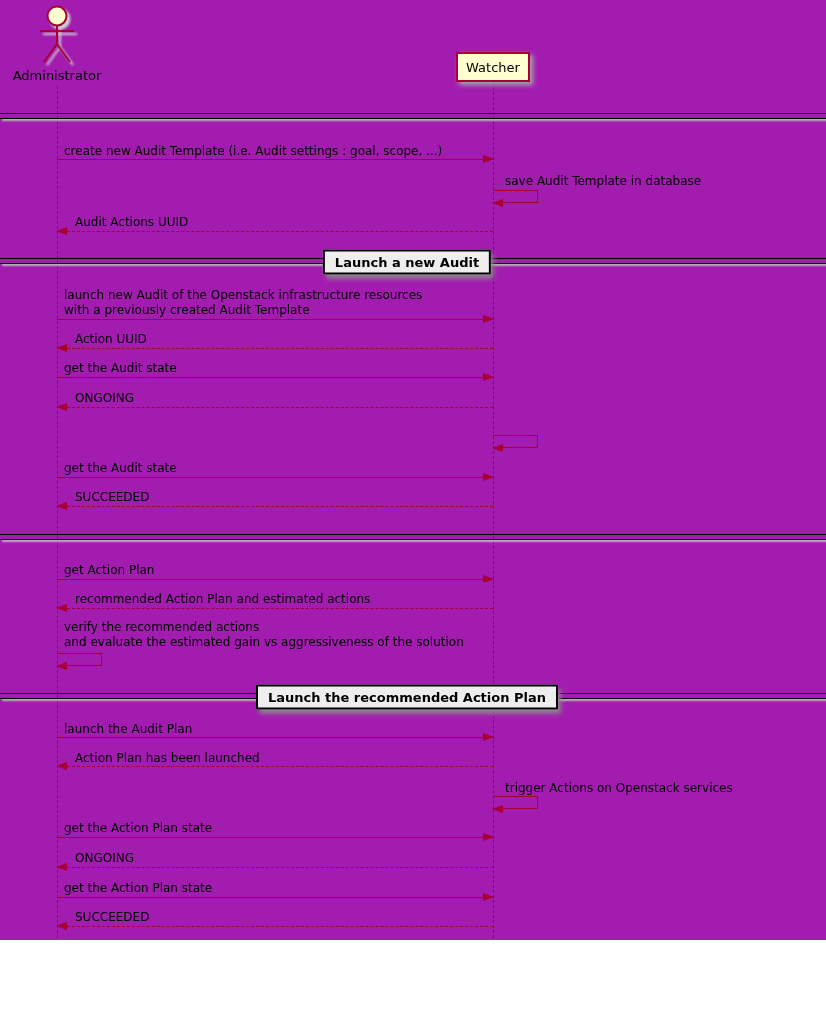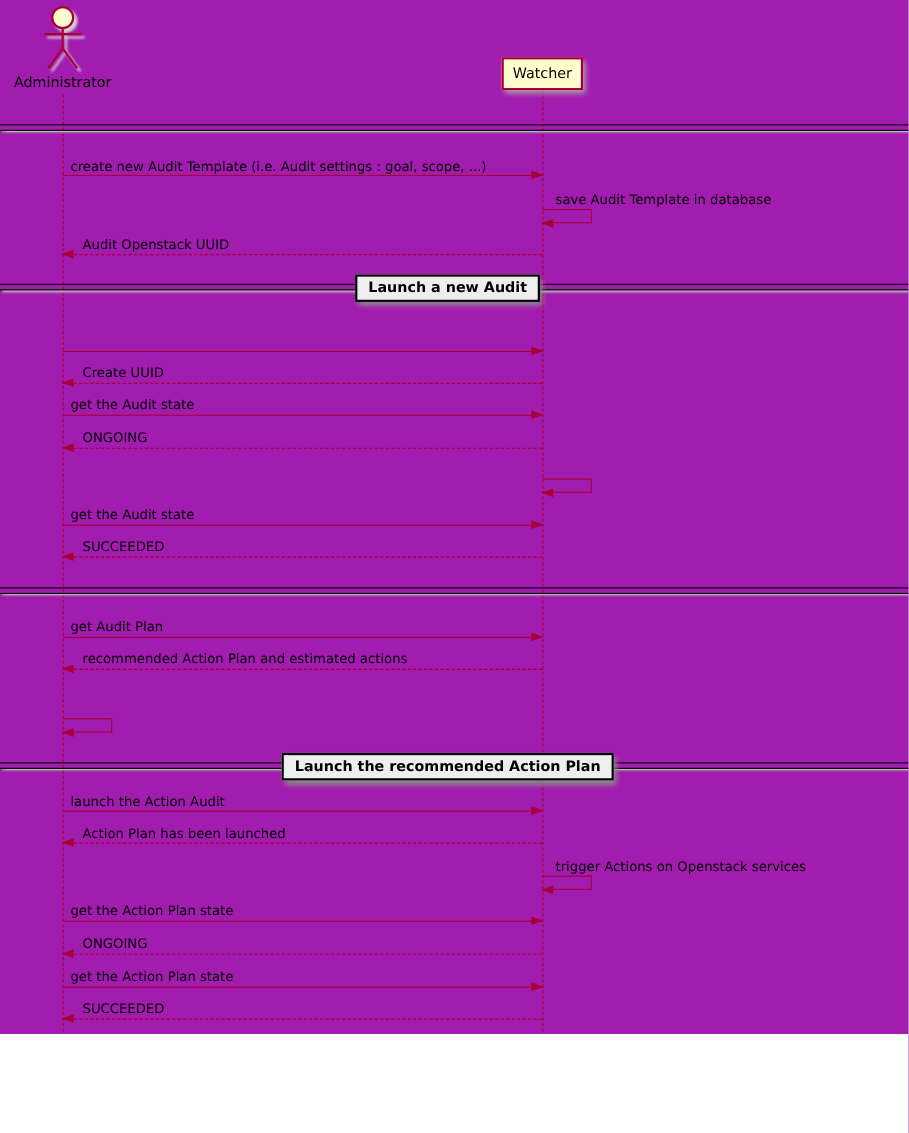--- a/index.html
+++ b/index.html
@@ -71,33 +71,35 @@
   <div class="mtext nowrap" style="left:64px;top:144px">create new Audit Template (i.e. Audit settings : goal, scope, ...)</div>
   <div class="arrow" style="left:57px;top:159px;width:436px">
       <i class="hr"></i>
     </div>
 
   <div class="mtext nowrap" style="left:505px;top:174px">save Audit Template in database</div>
   <div class="selfloop" style="left:493px;top:190px">
       <i class="hl"></i>
     </div>
 
-  <div class="mtext nowrap" style="left:75px;top:215px">Audit Openstack UUID</div>
+  <div class="mtext nowrap" style="left:75px;top:215px">Audit Actions UUID</div>
   <div class="arrow dotted" style="left:57px;top:231px;width:436px">
       <i class="hl"></i>
     </div>
 
   <div class="div-lines" style="top:258px"></div>
   <div class="div-box" style="left:407px;top:262px">Launch a new Audit</div>
 
+  <div class="mtext" style="left:64px;top:288px">launch new Audit of the Openstack infrastructure resources
+with a previously created Audit Template</div>
   <div class="arrow" style="left:57px;top:319px;width:436px">
       <i class="hr"></i>
     </div>
 
-  <div class="mtext nowrap" style="left:75px;top:332px">Create UUID</div>
+  <div class="mtext nowrap" style="left:75px;top:332px">Action UUID</div>
   <div class="arrow dotted" style="left:57px;top:348px;width:436px">
       <i class="hl"></i>
     </div>
 
   <div class="mtext nowrap" style="left:64px;top:361px">get the Audit state</div>
   <div class="arrow" style="left:57px;top:377px;width:436px">
       <i class="hr"></i>
     </div>
 
   <div class="mtext nowrap" style="left:75px;top:391px">ONGOING</div>
@@ -114,38 +116,40 @@
       <i class="hr"></i>
     </div>
 
   <div class="mtext nowrap" style="left:75px;top:490px">SUCCEEDED</div>
   <div class="arrow dotted" style="left:57px;top:506px;width:436px">
       <i class="hl"></i>
     </div>
 
   <div class="div-lines" style="top:534px"></div>
 
-  <div class="mtext nowrap" style="left:64px;top:563px">get Audit Plan</div>
+  <div class="mtext nowrap" style="left:64px;top:563px">get Action Plan</div>
   <div class="arrow" style="left:57px;top:579px;width:436px">
       <i class="hr"></i>
     </div>
 
   <div class="mtext nowrap" style="left:75px;top:592px">recommended Action Plan and estimated actions</div>
   <div class="arrow dotted" style="left:57px;top:608px;width:436px">
       <i class="hl"></i>
     </div>
 
+  <div class="mtext" style="left:64px;top:620px">verify the recommended actions
+and evaluate the estimated gain vs aggressiveness of the solution</div>
   <div class="selfloop" style="left:57px;top:653px">
       <i class="hl"></i>
     </div>
 
   <div class="div-lines" style="top:693px"></div>
   <div class="div-box" style="left:407px;top:697px">Launch the recommended Action Plan</div>
 
-  <div class="mtext nowrap" style="left:64px;top:722px">launch the Action Audit</div>
+  <div class="mtext nowrap" style="left:64px;top:722px">launch the Audit Plan</div>
   <div class="arrow" style="left:57px;top:737px;width:436px">
       <i class="hr"></i>
     </div>
 
   <div class="mtext nowrap" style="left:75px;top:751px">Action Plan has been launched</div>
   <div class="arrow dotted" style="left:57px;top:766px;width:436px">
       <i class="hl"></i>
     </div>
 
   <div class="mtext nowrap" style="left:505px;top:781px">trigger Actions on Openstack services</div>

